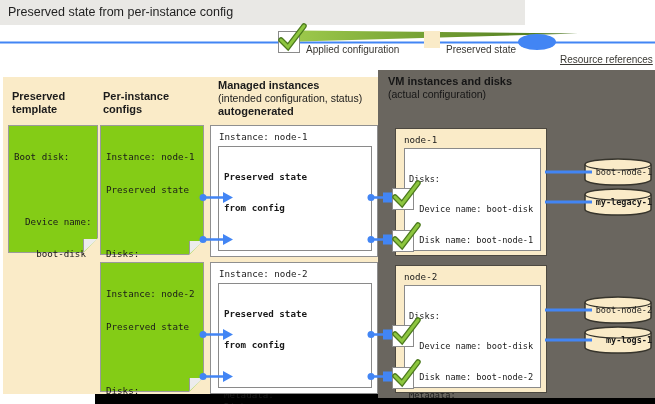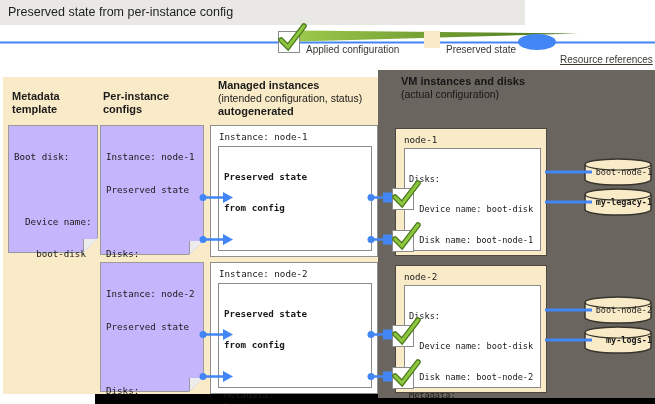--- a/index.html
+++ b/index.html
@@ -19,21 +19,21 @@
   .cream-panel{position:absolute;left:3px;top:77px;width:375px;height:317px;background:#FAEBC8;z-index:2;}
   .dark-panel{position:absolute;left:378px;top:70px;width:277px;height:328px;background:#6A665F;z-index:2;}
   .footer-bar{position:absolute;left:95px;top:391px;width:560px;height:13px;background:#000;z-index:1;}
 
   .col-h{position:absolute;z-index:3;font-size:11px;font-weight:bold;color:#1b1b1b;line-height:13px;}
   .col-h .reg{font-weight:normal;font-size:10.5px;}
   .col-h.on-dark{color:#161616;}
 
   
   .mono{font-family:"DejaVu Sans Mono",monospace;color:#1a1a1a;white-space:pre;}
-  .note{position:absolute;background:#c4b5fd;border:1px solid #9a9a9a;z-index:3;}
+  .note{position:absolute;background:#84cc16;border:1px solid #9a9a9a;z-index:3;}
   .note .cut{position:absolute;right:-1px;bottom:-1px;width:15px;height:15px;background:#FAEBC8;
              clip-path:polygon(100% 0,100% 100%,0 100%);}
   .note .fold{position:absolute;right:-1px;bottom:-1px;width:14px;height:14px;background:#ececec;
               clip-path:polygon(0 0,96% 0,0 96%);border-left:1px solid #9a9a9a;}
   .note .body{position:absolute;left:5px;top:5px;font-size:9.2px;line-height:10.7px;}
 
   .mi-box{position:absolute;width:166px;height:130px;background:#fff;border:1px solid #8f8f8f;z-index:3;}
   .mi-box .lbl{position:absolute;left:8px;top:5px;font-size:9.2px;}
   .mi-box .inner{position:absolute;left:7px;top:20px;width:152px;height:103px;border:1px solid #8a8a8a;background:#fff;}
   .mi-box .inner .body{position:absolute;left:5px;top:4px;font-size:9.2px;line-height:10.4px;}
@@ -86,33 +86,33 @@
         <path d="M5 17 L12 24 L28 3" fill="none" stroke="#4C7A1E" stroke-width="5.5" stroke-linecap="round"></path>
     <path d="M5 17 L12 24 L28 3" fill="none" stroke="#8DC63F" stroke-width="3" stroke-linecap="round"></path>
       </svg>
   </div>
   <div class="swatch"></div>
   <div class="legend-label" style="left:306px;top:36px;">Applied configuration</div>
   <div class="legend-label" style="left:446px;top:36px;">Preserved state</div>
   <div class="legend-label" style="left:560px;top:46px;text-decoration:underline;">Resource references</div>
 
   <div class="col-h" style="left:12px;top:90px;">
-    <div>Metadata</div>
+    <div>Preserved</div>
     <div>template</div>
   </div>
   <div class="col-h" style="left:103px;top:90px;">
     <div>Per-instance</div>
     <div>configs</div>
   </div>
   <div class="col-h" style="left:218px;top:79px;">
     <div>Managed instances</div>
     <div class="reg">(intended configuration, status)</div>
     <div>autogenerated</div>
   </div>
-  <div class="col-h on-dark" style="left:401px;top:75px;">
+  <div class="col-h on-dark" style="left:388px;top:75px;">
     <div>VM instances and disks</div>
     <div class="reg">(actual configuration)</div>
   </div>
 
   <div class="note mono" style="left:8px;top:125px;width:88px;height:126px;">
     <div class="body">
       <div>Boot disk:</div>
       <div class="blank">&nbsp;</div>
       <div>  Device name:</div>
       <div>    boot-disk</div>

